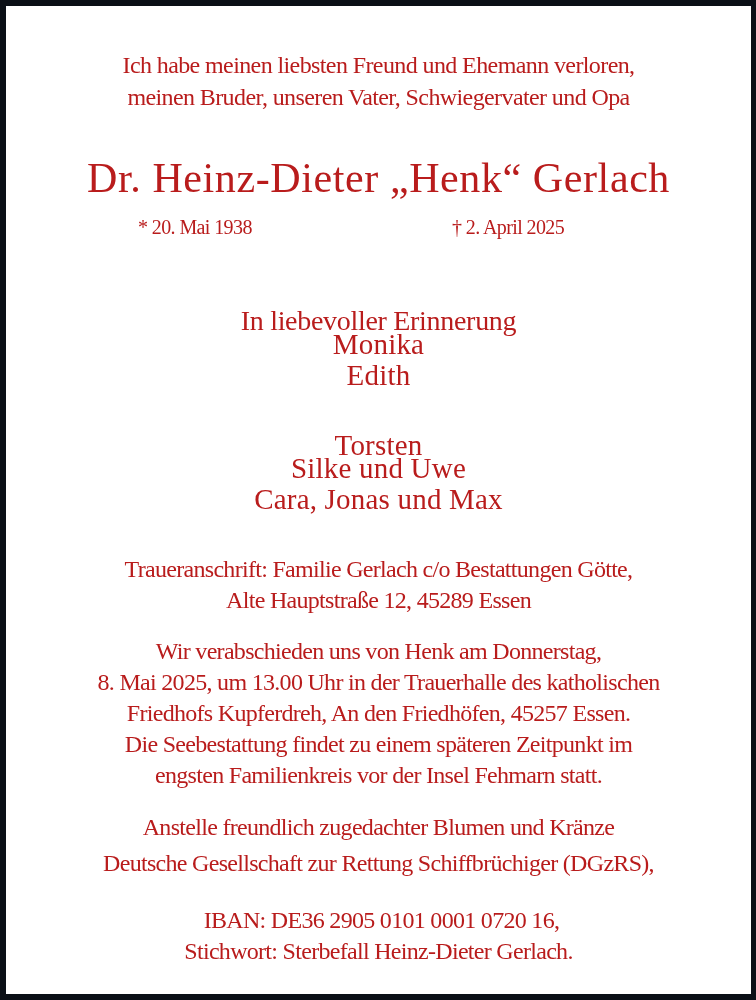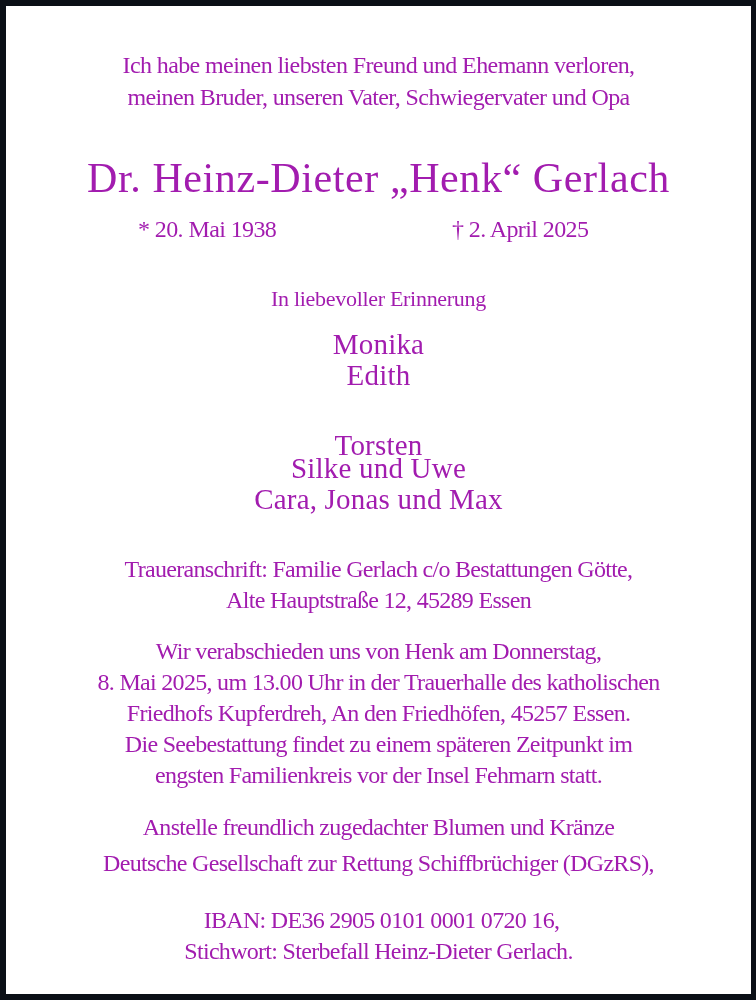--- a/index.html
+++ b/index.html
@@ -7,30 +7,30 @@
       width: 756px; height: 1000px;
       background: #0b0f16;
       position: relative;
       overflow: hidden;
     }
     .card {
       position: absolute;
       left: 6px; top: 6px;
       width: 745px; height: 988px;
       background: #ffffff;
-      color: #a21caf;
+      color: #b91c1c;
       font-family: "Liberation Serif", "DejaVu Serif", serif;
       text-align: center;
     }
     .line { position: absolute; left: 0; right: 0; white-space: nowrap; }
     .intro { font-size: 24px; letter-spacing: -0.6px; }
     .name { font-size: 42px; letter-spacing: 0.6px; }
-    .dates { font-size: 24px; letter-spacing: -0.6px; }
+    .dates { font-size: 20px; letter-spacing: -0.6px; }
     .dates span { position: absolute; }
-    .memory { font-size: 22px; letter-spacing: -0.3px; }
+    .memory { font-size: 28px; letter-spacing: -0.3px; margin-top: 19px; }
     .family { font-size: 29px; letter-spacing: 0.2px; }
     .body { font-size: 24px; letter-spacing: -0.7px; }
   </style>
 </head>
 <body>
 
 <div class="card">
 
   <div class="line intro" style="top:46px;">Ich habe meinen liebsten Freund und Ehemann verloren,</div>
   <div class="line intro" style="top:78px;">meinen Bruder, unseren Vater, Schwiegervater und Opa</div>

